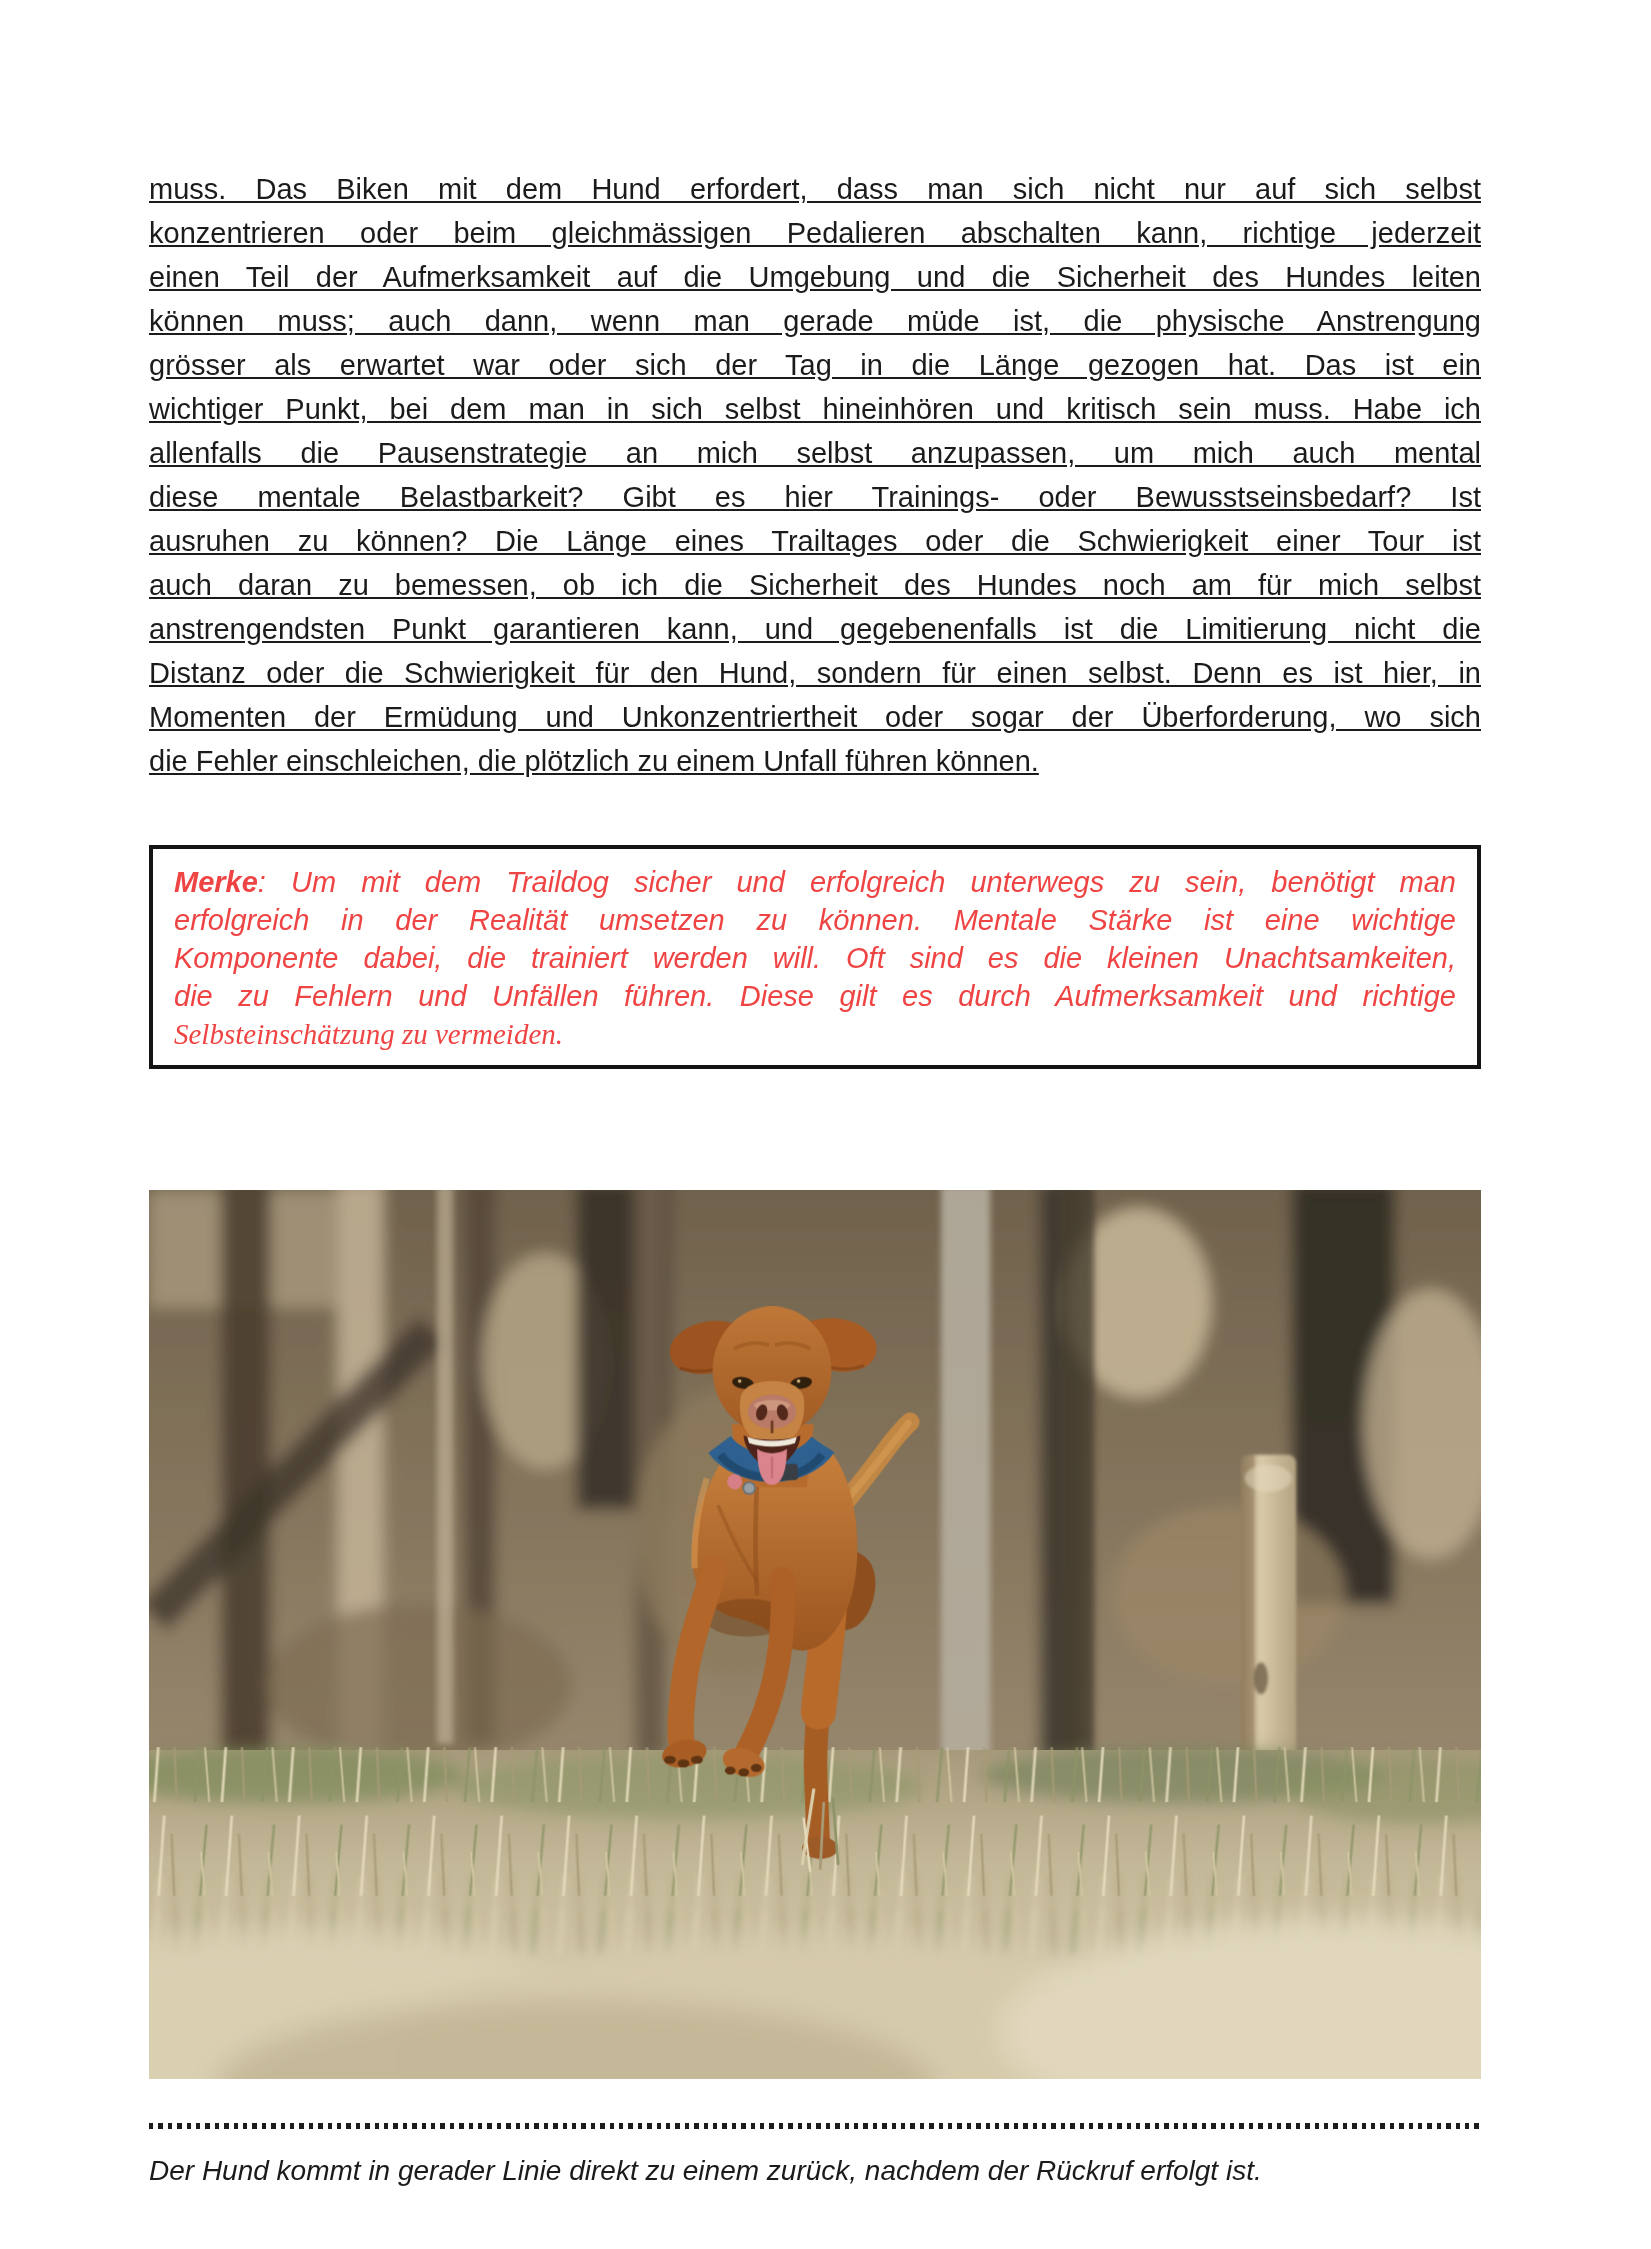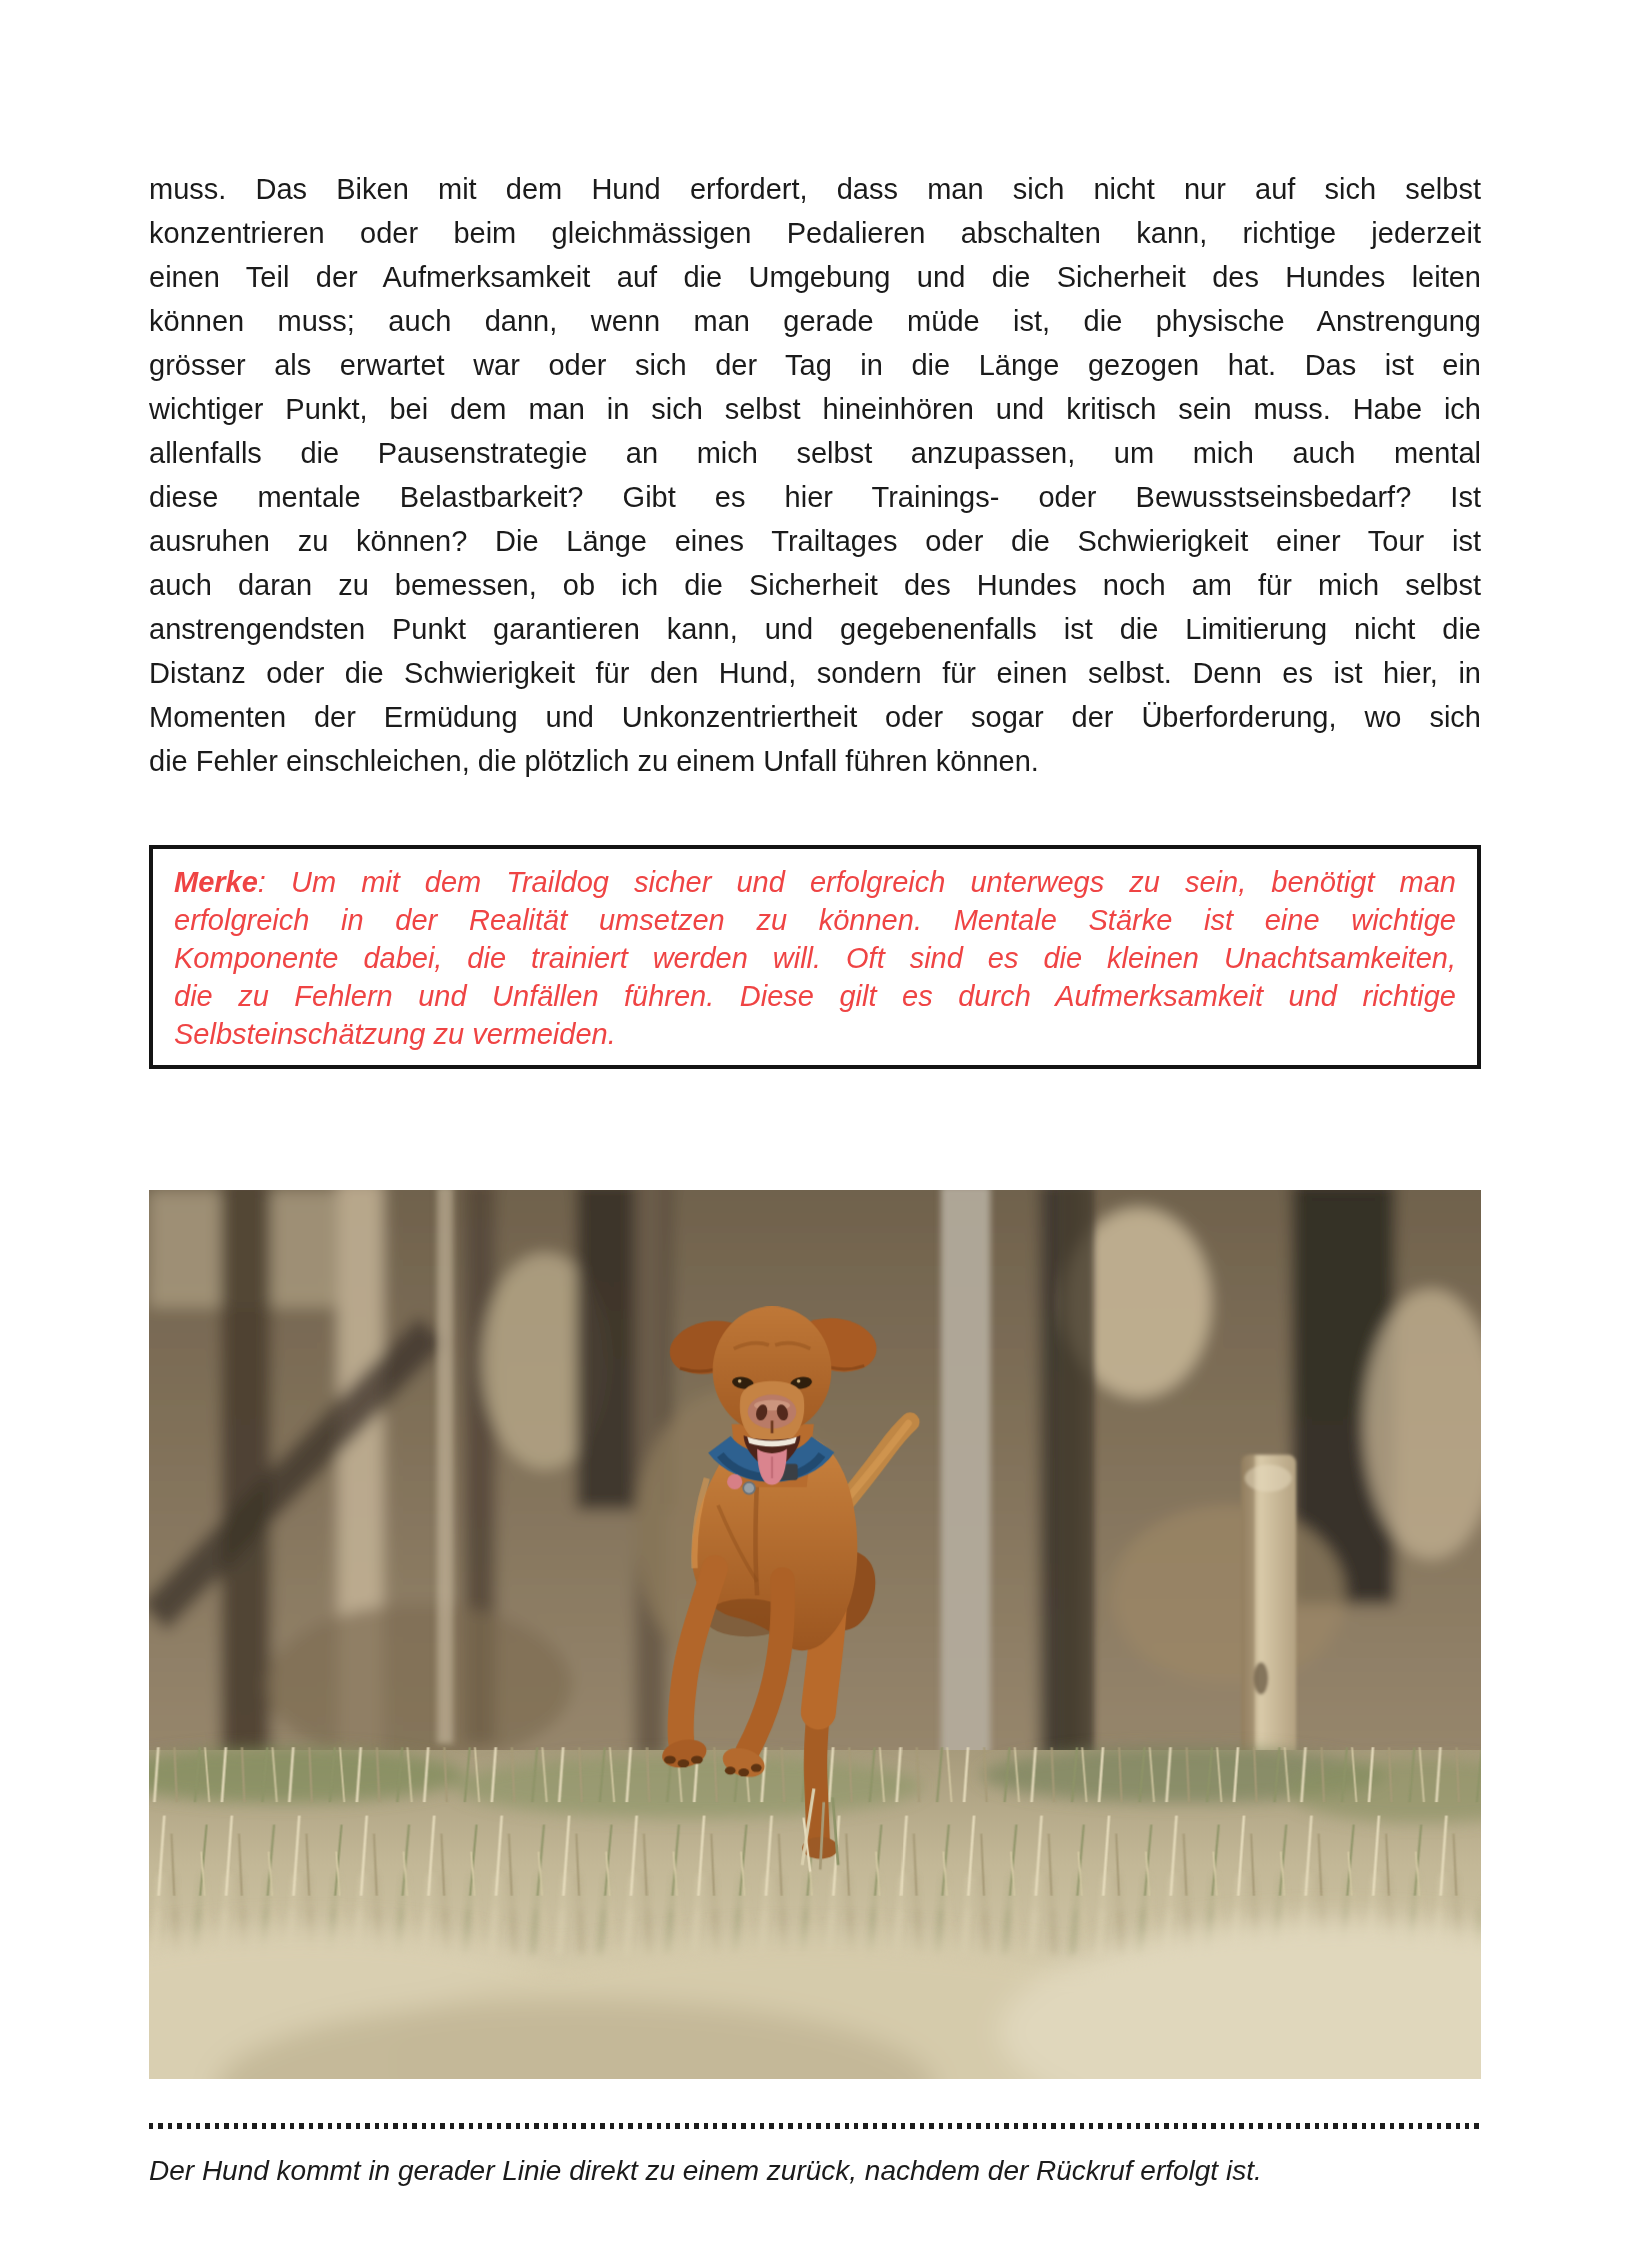--- a/index.html
+++ b/index.html
@@ -22,20 +22,21 @@
     left: 149px;
     top: 167px;
     width: 1332px;
     font-size: 29px;
     line-height: 44px;
     color: #1b1b1b;
   }
   .body-text .line {
     text-align: justify;
     text-align-last: justify;
+    text-decoration: underline;
   }
   .body-text .line.last {
     text-align-last: left;
   }
   
   .note-box {
     position: absolute;
     left: 149px;
     top: 845px;
     width: 1332px;
@@ -46,20 +47,21 @@
     line-height: 38px;
     font-style: italic;
     color: #ef4444;
   }
   .note-box .line {
     text-align: justify;
     text-align-last: justify;
   }
   .note-box .line.last {
     text-align-last: left;
+    font-family: Liberation Serif, serif;
   }
   .note-box .note-label {
     font-weight: bold;
     font-style: italic;
   }
   
   .photo-frame {
     position: absolute;
     left: 149px;
     top: 1190px;

